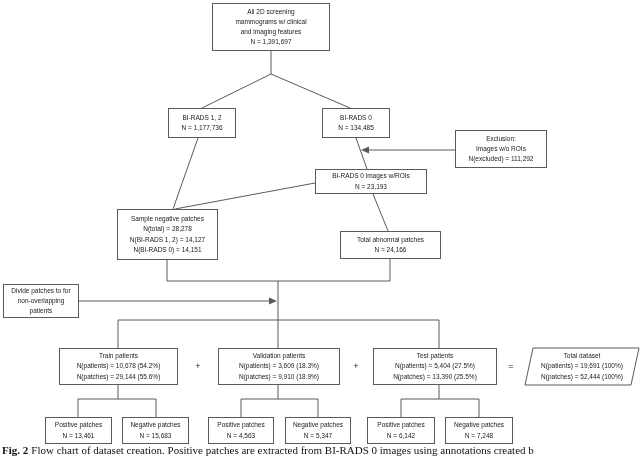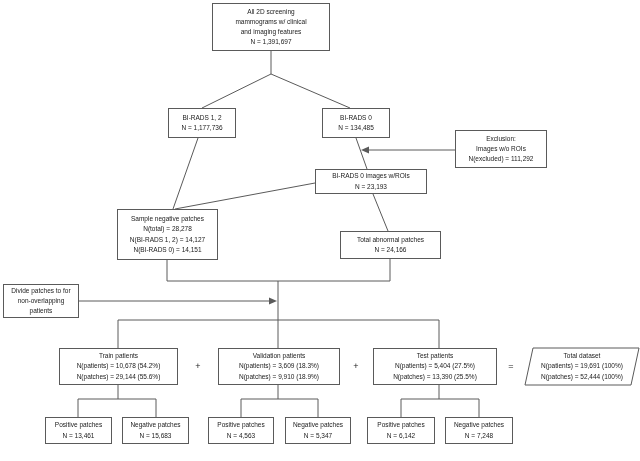--- a/index.html
+++ b/index.html
@@ -164,14 +164,17 @@
 
   <div class="box" style="left:285px; top:417px; width:66px; height:27px;">Negative patches
 N = 5,347</div>
 
   <div class="box" style="left:367px; top:417px; width:68px; height:27px;">Positive patches
 N = 6,142</div>
 
   <div class="box" style="left:445px; top:417px; width:68px; height:27px;">Negative patches
 N = 7,248</div>
 
+  <div id="caption">
+    <span class="caption-label">Fig. 2</span><span>Flow chart of dataset creation. Positive patches are extracted from BI-RADS 0 images using annotations created b</span>
+  </div>
 
 </div>
 
 </body></html>

